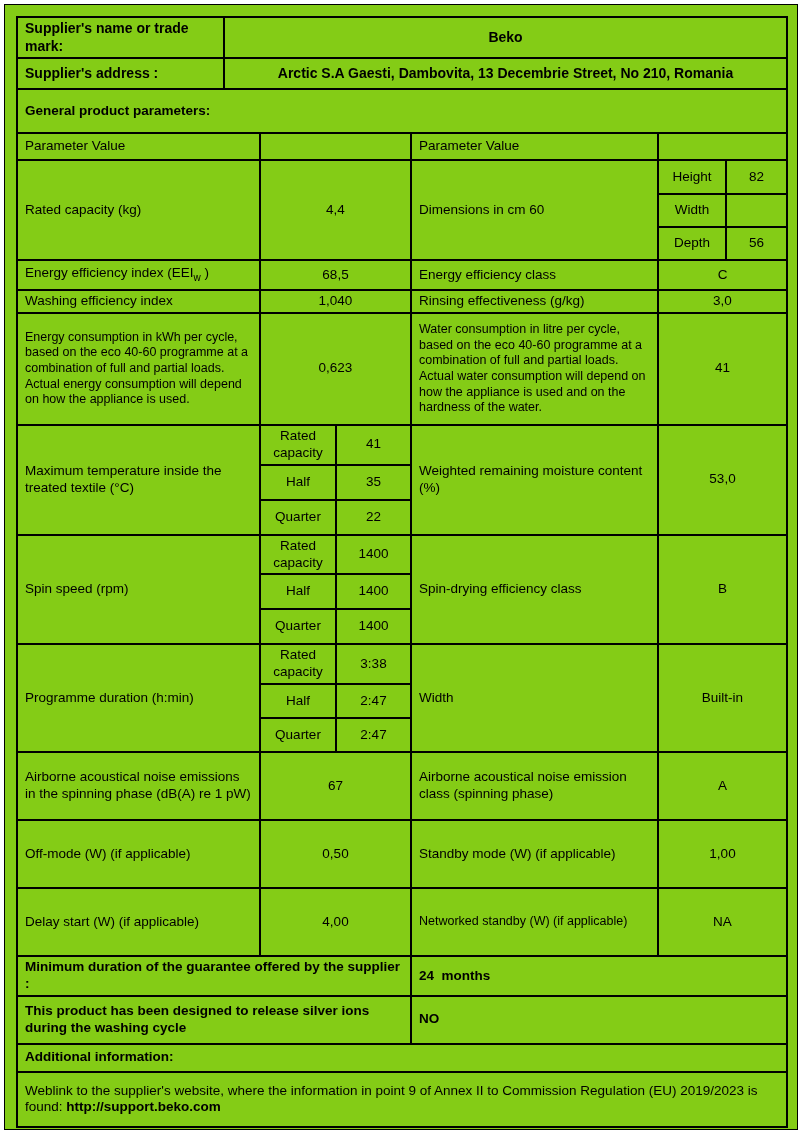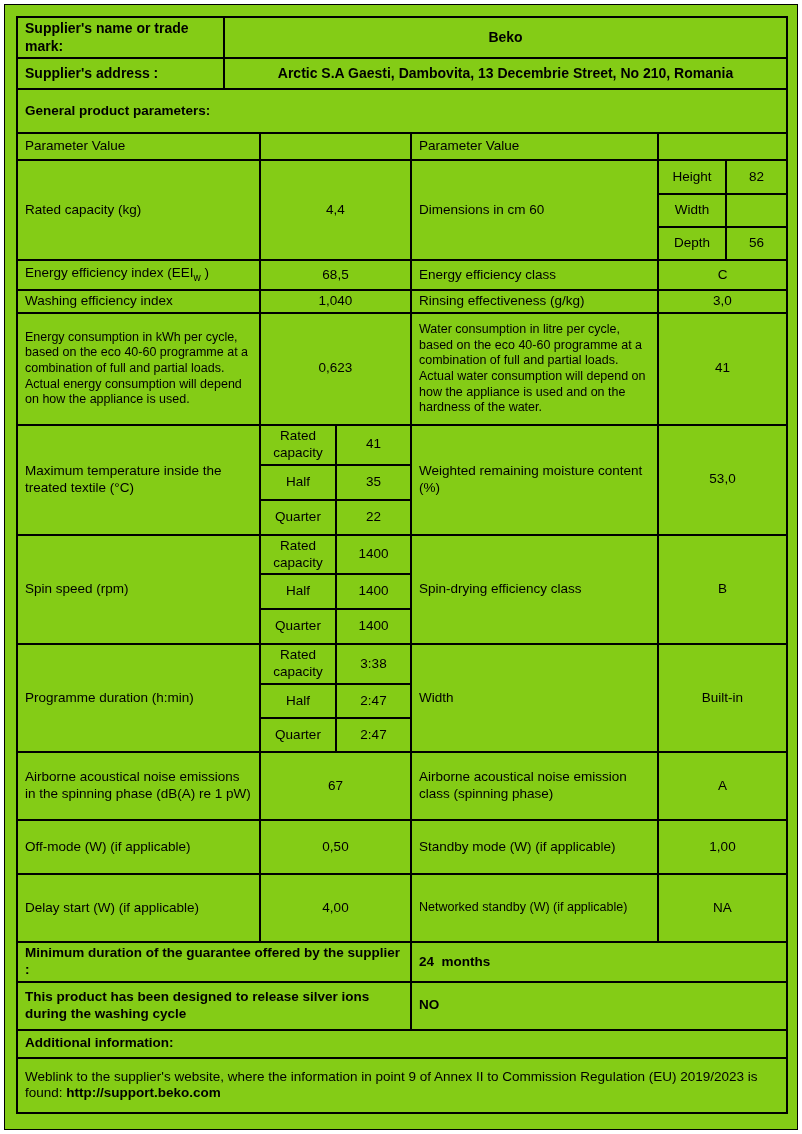--- a/index.html
+++ b/index.html
@@ -168,21 +168,21 @@
         <td class="subcell">2:47</td>
       </tr>
 
       <tr style="height:68px">
         <td>Airborne acoustical noise emissions in the spinning phase (dB(A) re 1 pW)</td>
         <td colspan="2" class="c">67</td>
         <td>Airborne acoustical noise emission class (spinning phase)</td>
         <td colspan="2" class="c">A</td>
       </tr>
 
-      <tr style="height:54px">
+      <tr style="height:68px">
         <td>Off-mode (W) (if applicable)</td>
         <td colspan="2" class="c">0,50</td>
         <td>Standby mode (W) (if applicable)</td>
         <td colspan="2" class="c">1,00</td>
       </tr>
 
       <tr style="height:68px">
         <td>Delay start (W) (if applicable)</td>
         <td colspan="2" class="c">4,00</td>
         <td class="small">Networked standby (W) (if applicable)</td>

